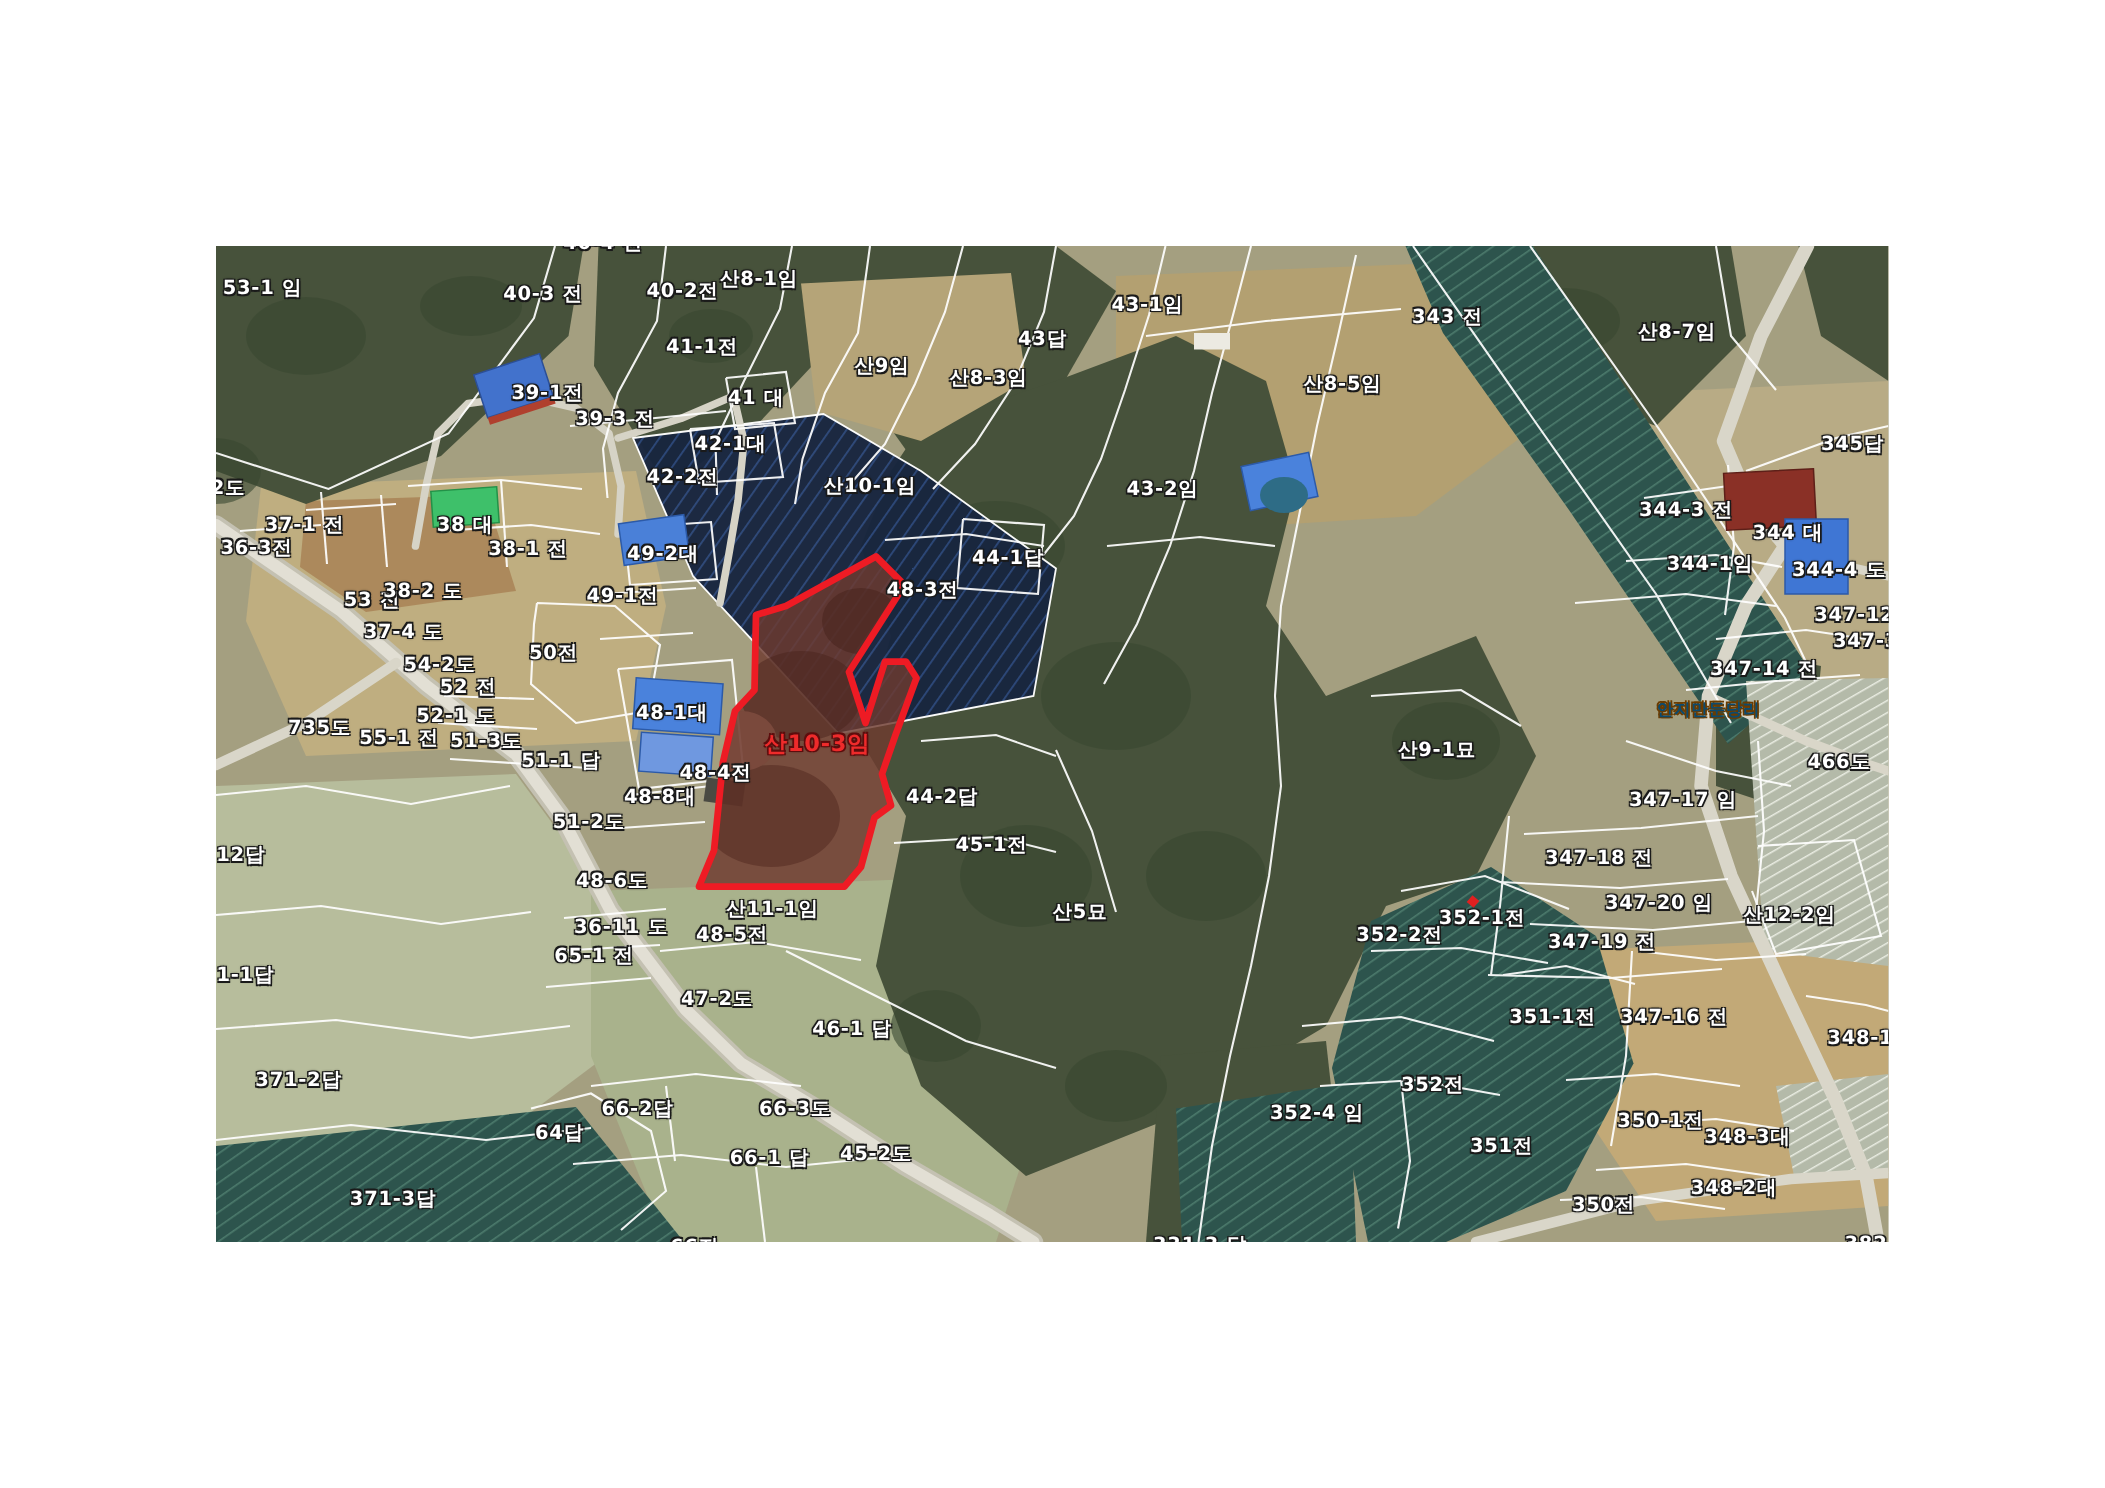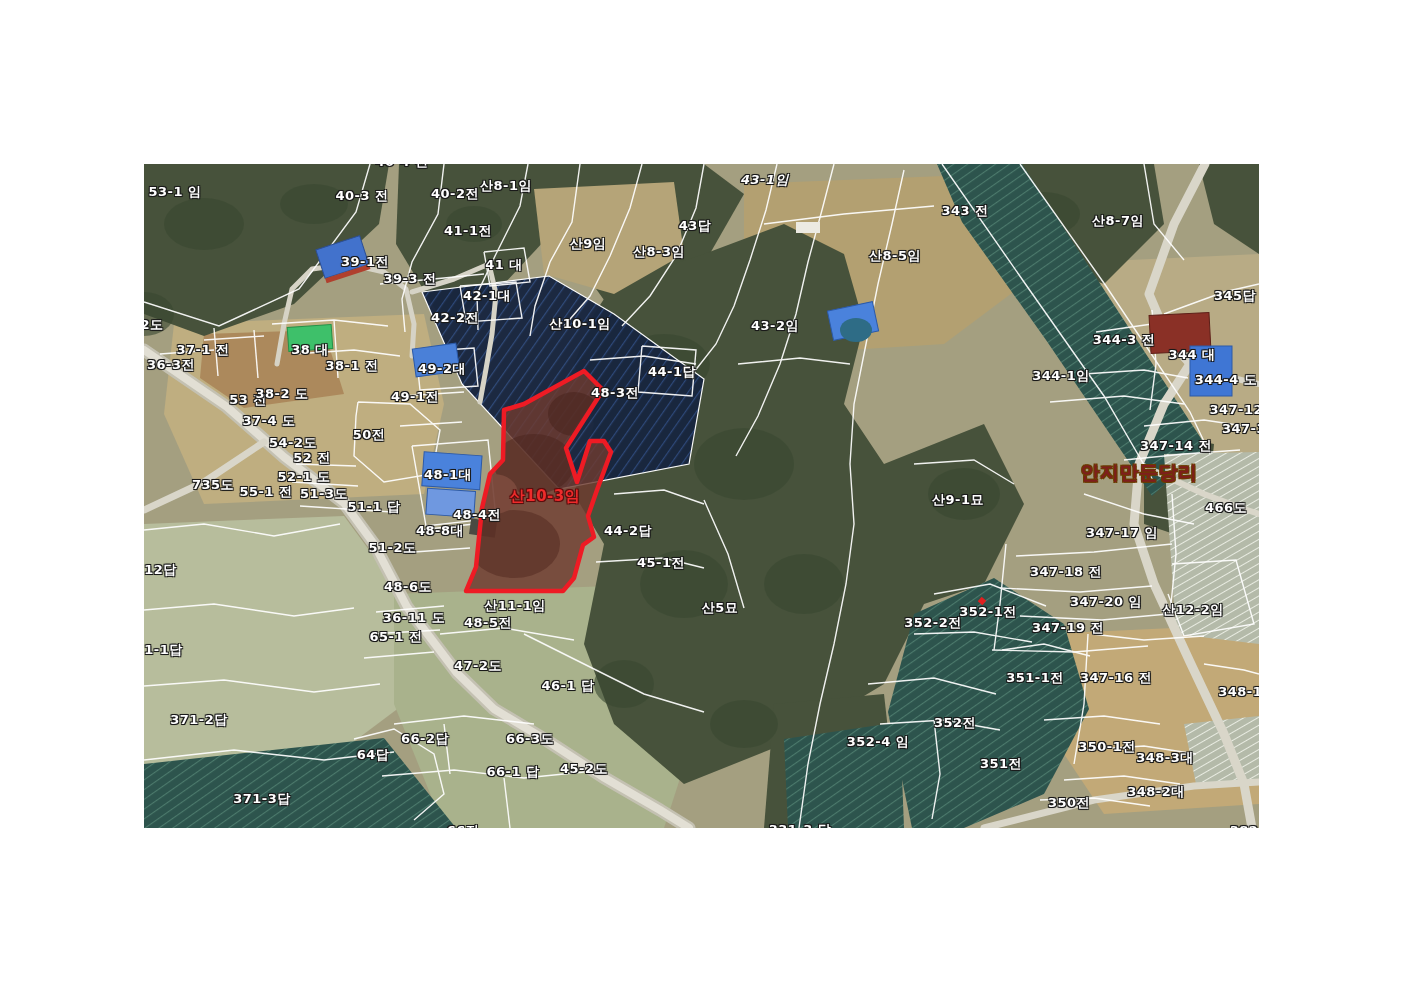--- a/index.html
+++ b/index.html
@@ -9,21 +9,21 @@
        overflow:hidden;background:#a49f80;}
   #map svg{position:absolute;left:0;top:0;}
   #labels{position:absolute;left:0;top:0;width:100%;height:100%;}
   .lbl{position:absolute;transform:translate(-50%,-50%);white-space:nowrap;
        font-weight:bold;font-size:13px;letter-spacing:.5px;color:#ffffff;
        text-shadow:-1px -1px 0 #1a1a1a,1px -1px 0 #1a1a1a,-1px 1px 0 #1a1a1a,
                    1px 1px 0 #1a1a1a,0 0 2px #000;}
   .lbl.red{color:#ee2b2b;font-size:15px;
        text-shadow:-1px -1px 0 #5d0d0d,1px -1px 0 #5d0d0d,-1px 1px 0 #5d0d0d,
                    1px 1px 0 #5d0d0d,0 0 2px #400;}
-  .lbl.orange{color:#7f1d1d;font-size:19px;
+  .lbl.orange{color:#0c4a6e;font-size:11px;
        text-shadow:-1px -1px 0 #6b3c00,1px -1px 0 #6b3c00,-1px 1px 0 #6b3c00,
                    1px 1px 0 #6b3c00;}
 </style>
 </head>
 <body>
 
 <div id="map">
   <svg width="1115" height="664" viewBox="0 0 1115 664">
     <defs>
       <pattern id="pTeal" width="8" height="8" patternUnits="userSpaceOnUse" patternTransform="rotate(55)">
@@ -231,30 +231,30 @@
       <span class="lbl" style="left: 362px; top: 22px;">산8-1임</span>
       <span class="lbl" style="left: 324px; top: 67px;">41-1전</span>
       <span class="lbl" style="left: 221px; top: 98px;">39-1전</span>
       <span class="lbl" style="left: 266px; top: 115px;">39-3 전</span>
       <span class="lbl" style="left: 360px; top: 101px;">41 대</span>
       <span class="lbl" style="left: 343px; top: 132px;">42-1대</span>
       <span class="lbl" style="left: 311px; top: 154px;">42-2전</span>
       <span class="lbl" style="left: 444px; top: 80px;">산9임</span>
       <span class="lbl" style="left: 490px; top: 88px; margin-left: 25px;">산8-3임</span>
       <span class="lbl" style="left: 551px; top: 62px;">43답</span>
-      <span class="lbl" style="left: 621px; top: 16px; font-style: italic;">43-1임</span>
+      <span class="lbl" style="left: 621px; top: 39px;">43-1임</span>
       <span class="lbl" style="left: 436px; top: 160px;">산10-1임</span>
       <span class="lbl" style="left: 631px; top: 162px;">43-2임</span>
       <span class="lbl" style="left: 821px; top: 47px;">343 전</span>
       <span class="lbl" style="left: 751px; top: 92px;">산8-5임</span>
       <span class="lbl" style="left: 974px; top: 57px;">산8-7임</span>
       <span class="lbl" style="left: 980px; top: 176px;">344-3 전</span>
       <span class="lbl" style="left: 1091px; top: 132px;">345답</span>
       <span class="lbl" style="left: 1048px; top: 191px;">344 대</span>
-      <span class="lbl" style="left: 917px; top: 212px; text-align: right;">344-1임</span>
+      <span class="lbl" style="left: 996px; top: 212px; text-align: right;">344-1임</span>
       <span class="lbl" style="left: 1082px; top: 216px;">344-4 도</span>
       <span class="lbl" style="left: 1074px; top: 246px; margin-left: 25px;">347-12전</span>
       <span class="lbl" style="left: 1100px; top: 264px;">347-3</span>
       <span class="lbl" style="left: 1032px; top: 282px;">347-14 전</span>
       <span class="lbl" style="left: 8px; top: 161px;">2도</span>
       <span class="lbl" style="left: 59px; top: 186px;">37-1 전</span>
       <span class="lbl" style="left: 27px; top: 201px;">36-3전</span>
       <span class="lbl" style="left: 104px; top: 200px; margin-top: 36px;">53 전</span>
       <span class="lbl" style="left: 166px; top: 186px;">38 대</span>
       <span class="lbl" style="left: 208px; top: 202px;">38-1 전</span>

